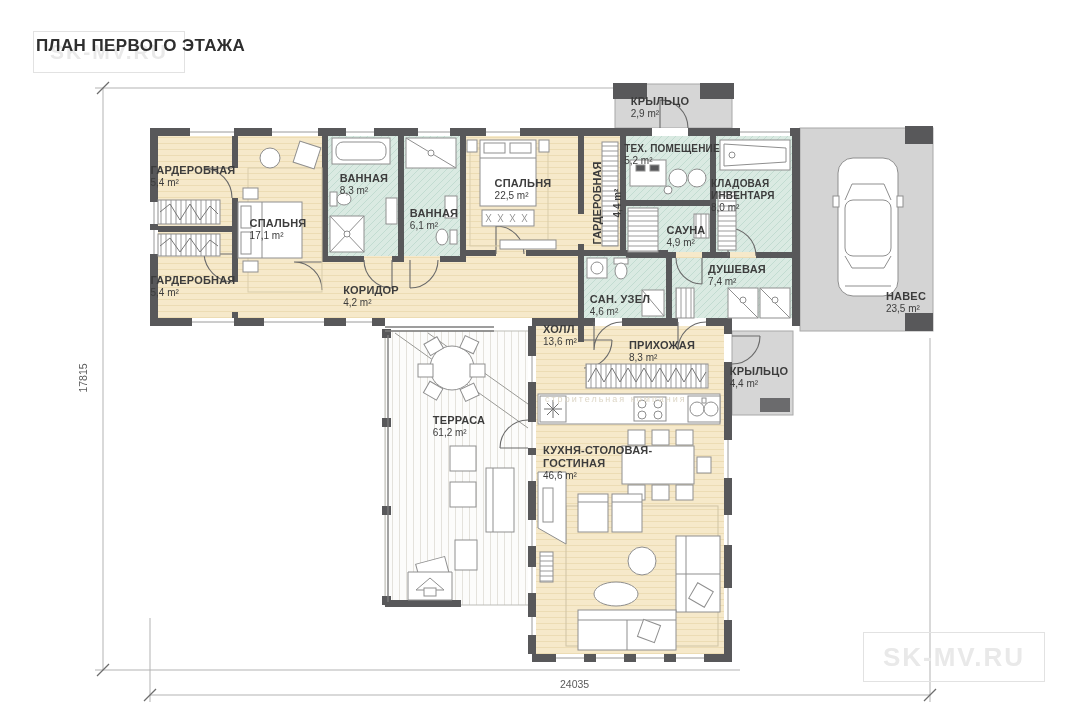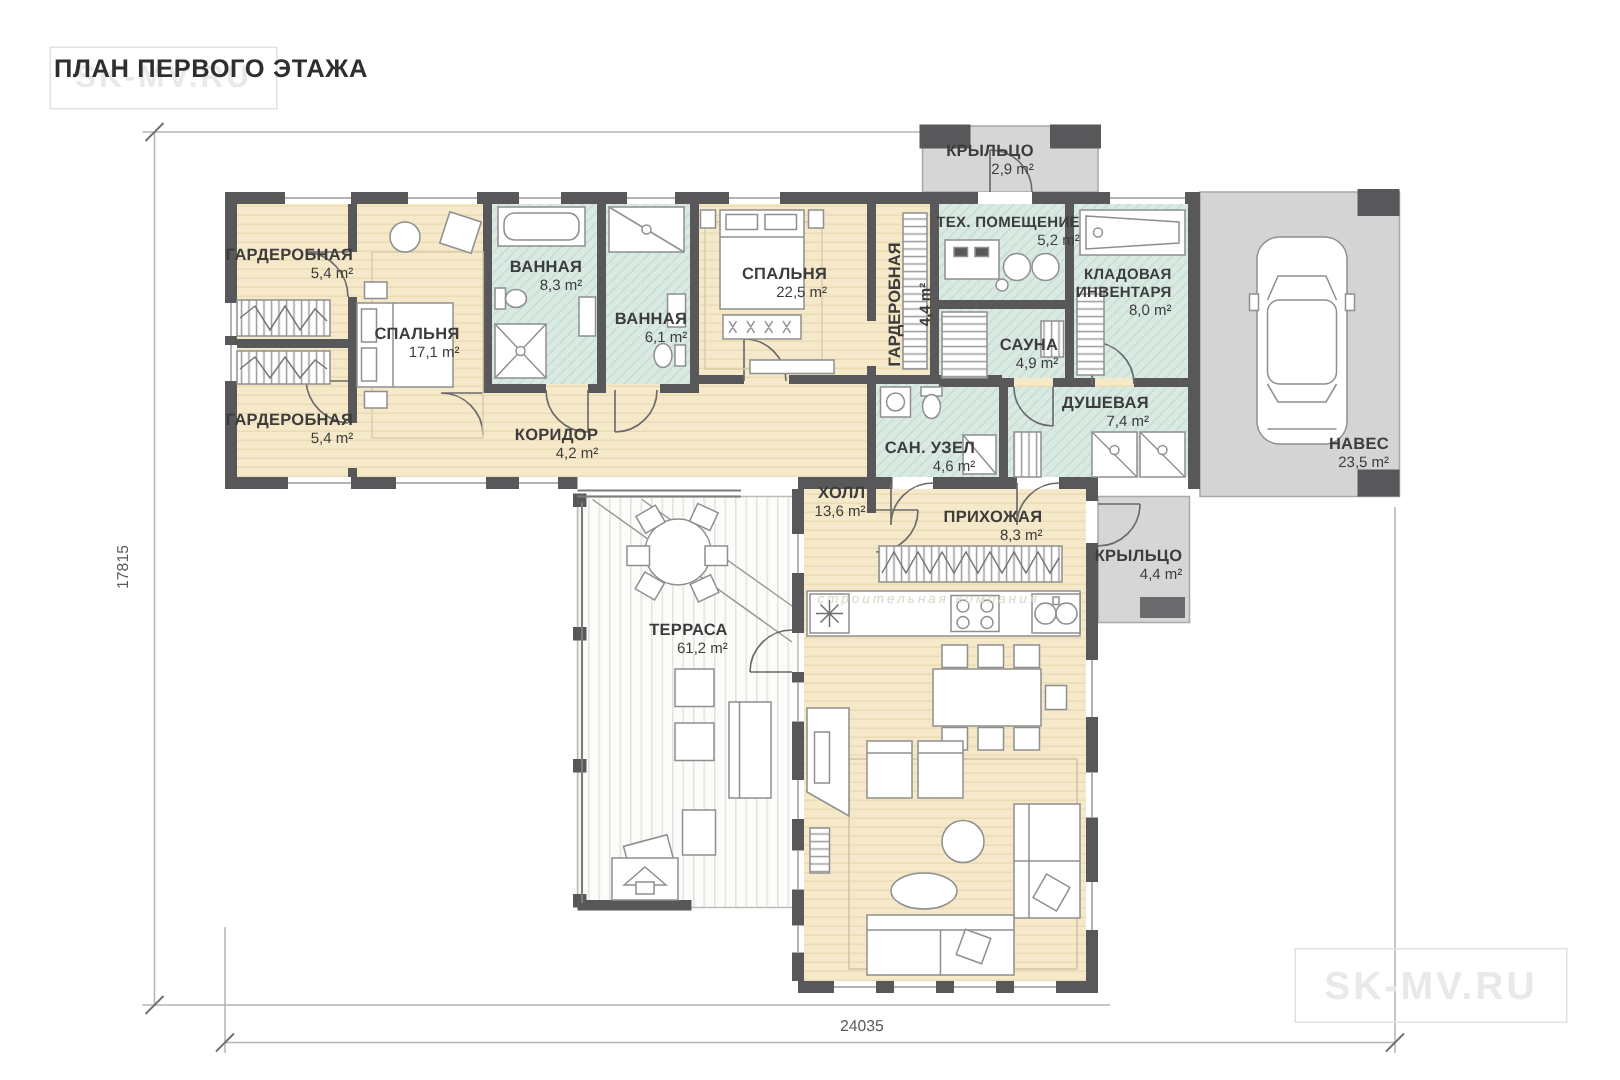--- a/index.html
+++ b/index.html
@@ -1,39 +1,39 @@
 <!DOCTYPE html>
 <html><head>
 <meta charset="utf-8">
 <style>
   html,body{margin:0;padding:0;background:#ffffff;}
   #stage{position:relative;width:1080px;height:720px;background:#ffffff;overflow:hidden;
          font-family:"Liberation Sans",sans-serif;}
   #plan-svg{position:absolute;left:0;top:0;}
-  .lbl{position:absolute;transform:translateX(-50%);text-align:right;color:#3c3c3c;
+  .lbl{position:absolute;transform:translateX(-50%);text-align:left;color:#3c3c3c;
        white-space:nowrap;z-index:5;line-height:1.18;}
   .lbl .nm{font-weight:bold;font-size:11px;letter-spacing:.2px;}
   .lbl .ar{font-size:10px;font-weight:normal;}
   .lbl.small .nm{font-size:10px;}
   .lbl.wrap{white-space:normal;}
   .vert{position:absolute;z-index:5;transform:rotate(-90deg);transform-origin:center;
         text-align:center;color:#3c3c3c;line-height:1.25;}
   .vert .nm{font-weight:bold;font-size:11px;}
   .vert .ar{font-size:10px;font-weight:bold;}
   #page-title{position:absolute;left:36px;top:36px;font-size:17px;font-weight:bold;
               color:#2e2e2e;letter-spacing:.4px;z-index:6;}
   .wm-box{position:absolute;border:1px solid #e2e2e2;display:flex;align-items:center;
           justify-content:center;z-index:2;background:transparent;}
   .wm-text{color:#e9e9e9;font-weight:bold;letter-spacing:2px;}
   #wm-top{left:33px;top:31px;width:150px;height:40px;}
   #wm-top .wm-text{font-size:21px;}
   #wm-bottom{left:863px;top:632px;width:180px;height:48px;}
   #wm-bottom .wm-text{font-size:26px;}
   #wm-center{position:absolute;left:545px;top:394px;font-size:9px;color:#ddd6c6;
-             letter-spacing:2px;z-index:4;font-style:italic;}
+             letter-spacing:2px;z-index:4;}
   .dim{position:absolute;color:#5a5a5a;font-size:10.5px;z-index:5;}
   #dim-v{left:68px;top:372px;transform:rotate(-90deg);}
   #dim-h{left:512px;top:678px;margin-left:48px;}
 </style>
 </head>
 <body>
 
 <div id="stage">
 
   <div class="wm-box" id="wm-top">
@@ -522,16 +522,20 @@
     <div class="ar">4,4 m²</div>
   </div>
   <div class="lbl" style="left:906px;top:290px">
     <div class="nm">НАВЕС</div>
     <div class="ar">23,5 m²</div>
   </div>
   <div class="lbl" style="left:459px;top:414px">
     <div class="nm">ТЕРРАСА</div>
     <div class="ar">61,2 m²</div>
   </div>
+  <div class="lbl wrap" style="left:601px;top:444px;width:116px">
+    <div class="nm">КУХНЯ-СТОЛОВАЯ-ГОСТИНАЯ</div>
+    <div class="ar">46,6 m²</div>
+  </div>
 
   <div class="dim" id="dim-v">17815</div>
   <div class="dim" id="dim-h">24035</div>
 </div>
 
 </body></html>

